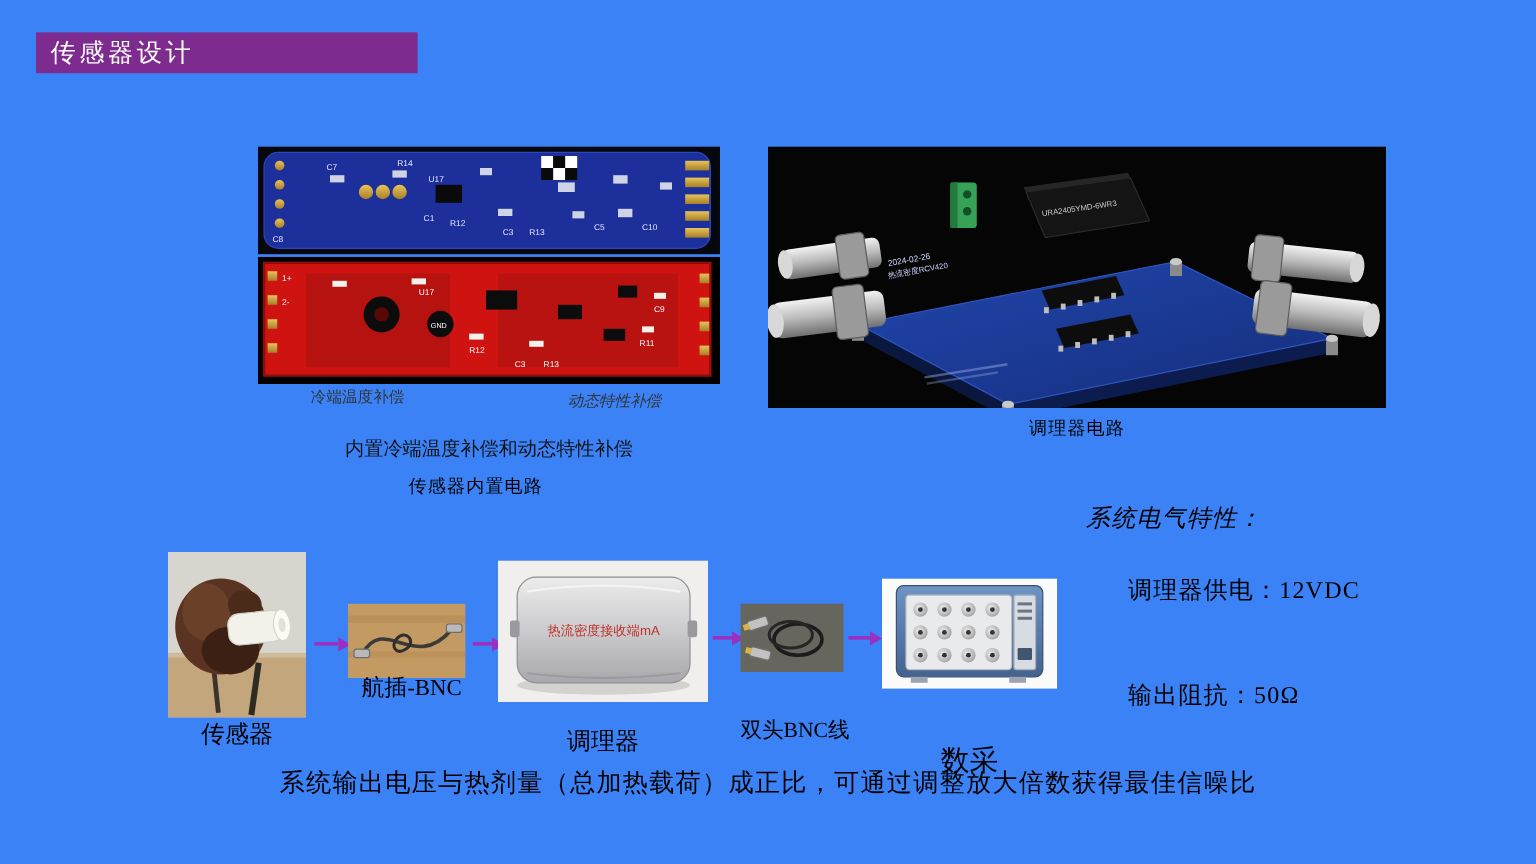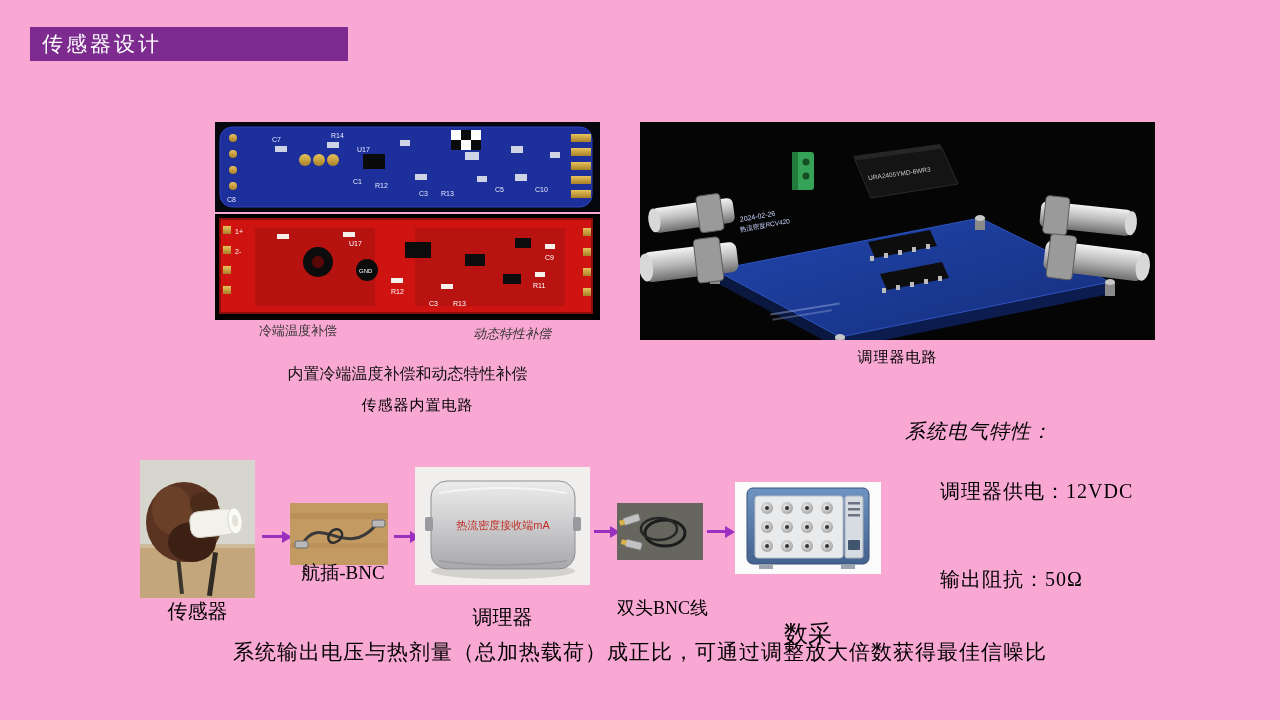--- a/index.html
+++ b/index.html
@@ -3,21 +3,21 @@
 <meta charset="utf-8">
 <style>
   * { margin:0; padding:0; box-sizing:border-box; }
   html,body { width:1280px; height:720px; }
   body {
     background:#ffffff;
     font-family:"Liberation Serif", serif;
     overflow:hidden;
     position:relative;
   }
-  .slide { position:relative; width:1280px; height:720px; background:#f9a8d4; }
+  .slide { position:relative; width:1280px; height:720px; background:#3b82f6; }
   .abs { position:absolute; }
 
   .title-bar {
     left:30px; top:27px; width:318px; height:34px;
     background:var(--accent,#7d2b8f);
     color:#ffffff;
     display:flex; align-items:center;
     padding-left:12px;
     font-family:"Liberation Sans", sans-serif;
     font-size:21px; letter-spacing:3px;
@@ -166,21 +166,21 @@
       <text x="238" y="92" font-size="7" fill="#ffffff">R13</text>
       <text x="330" y="46" font-size="7" fill="#ffffff">C9</text>
       <text x="318" y="74" font-size="7" fill="#ffffff">R11</text>
     </svg>
   </div>
 
   <div class="abs caption cap-small" style="left:238px; top:322px; width:120px;">冷端温度补偿</div>
   <div class="abs caption cap-small" style="left:452px; top:325px; width:120px;font-style:italic;">动态特性补偿</div>
 
   <div class="abs caption cap-mid" style="left:215px; top:364px; width:385px;">内置冷端温度补偿和动态特性补偿</div>
-  <div class="abs caption cap-big" style="left:225px; top:396px; width:385px;">传感器内置电路</div>
+  <div class="abs caption cap-big" style="left:204px; top:396px; width:385px;">传感器内置电路</div>
 
   <div class="abs photo" style="left:640px; top:122px;">
     <svg width="515" height="218" viewBox="0 0 515 218">
       <defs>
         <linearGradient id="metal" x1="0" y1="0" x2="0" y2="1">
           <stop offset="0" stop-color="#f2f2f2"></stop>
             <stop offset="0.5" stop-color="#b9b9b9"></stop>
             <stop offset="1" stop-color="#6f6f6f"></stop>
         </linearGradient>
         <linearGradient id="board3d" x1="0" y1="0" x2="1" y2="1">

